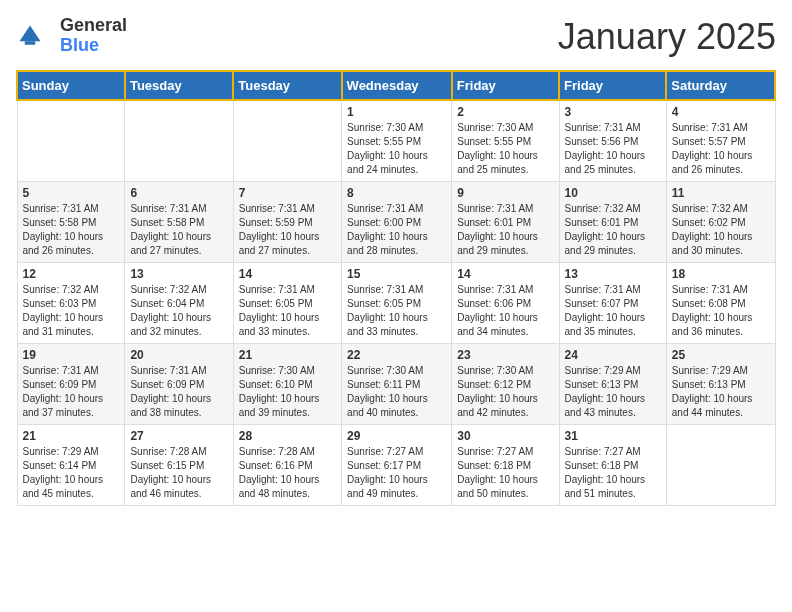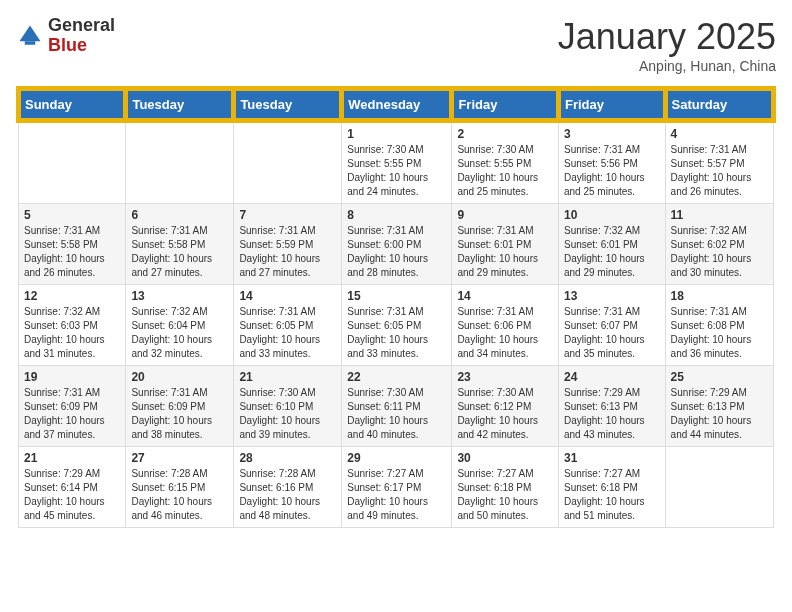--- a/index.html
+++ b/index.html
@@ -12,29 +12,29 @@
     }
     .header {
       display: flex;
       align-items: flex-start;
       justify-content: space-between;
       margin-bottom: 12px;
     }
     .logo {
       display: flex;
       align-items: center;
-      gap: 4px;
+      gap: 16px;
     }
     .logo-text {
       font-size: 18px;
       font-weight: bold;
       line-height: 1.1;
     }
     .logo-general { color: #333; }
-    .logo-blue { color: #b91c1c; }
+    .logo-blue { color: #3b82f6; }
     .logo-icon {
       width: 28px;
       height: 28px;
     }
     .title-block {
       text-align: right;
     }
     .month-year {
       font-size: 36px;
       color: #333;
@@ -49,21 +49,21 @@
       border-collapse: collapse;
       border: 1px solid #ccc;
     }
     .calendar th {
       background-color: #2970b8;
       color: #fff;
       font-size: 13px;
       font-weight: bold;
       padding: 6px 4px;
       text-align: left;
-      border: 5px solid #eab308;
+      border: 2px solid #eab308;
     }
     .calendar td {
       vertical-align: top;
       border: 1px solid #ddd;
       padding: 4px 5px;
       font-size: 10.5px;
       color: #333;
       width: 113px;
       min-height: 80px;
     }
@@ -92,21 +92,20 @@
       <polygon points="16,4 28,22 4,22" fill="#2970b8"></polygon>
       <rect x="10" y="22" width="12" height="4" fill="#2970b8"></rect>
     </svg>
     <div class="logo-text">
       <span class="logo-general">General</span><br>
       <span class="logo-blue">Blue</span>
     </div>
   </div>
   <div class="title-block">
     <div class="month-year">January 2025</div>
-    <div class="location">Anping, Hunan, China</div>
   </div>
 </div>
 
 <table class="calendar">
   <thead>
     <tr>
     <th>Sunday</th>
         <th>Tuesday</th>
         <th>Tuesday</th>
         <th>Wednesday</th>

